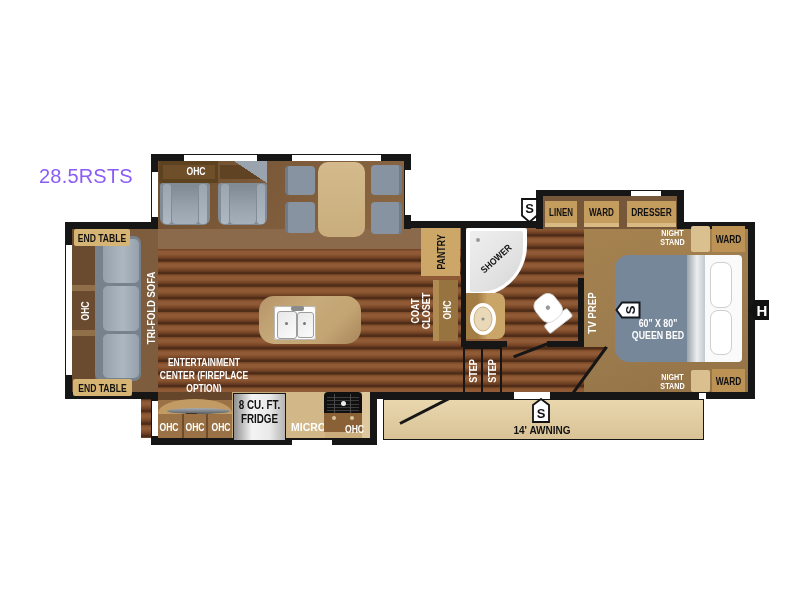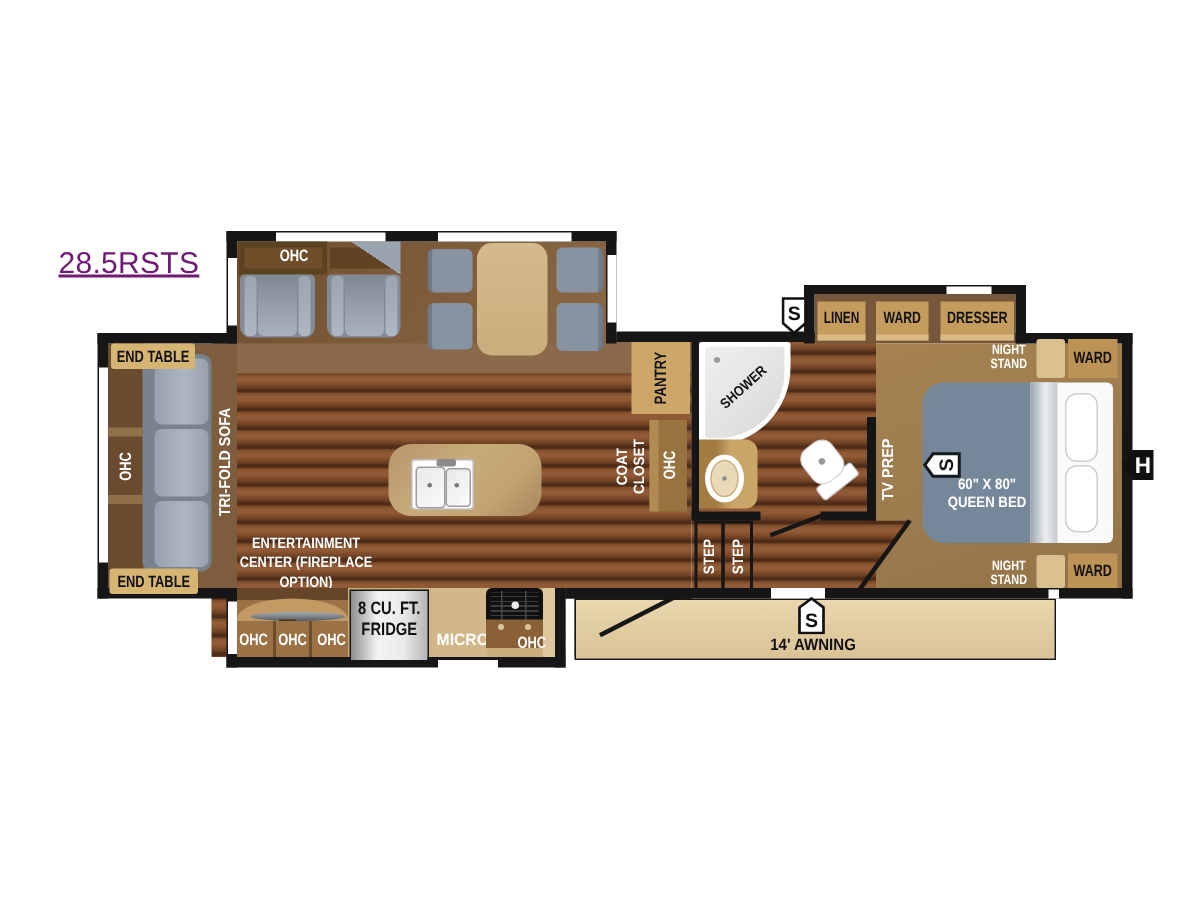--- a/index.html
+++ b/index.html
@@ -219,15 +219,15 @@
 </svg>
 <svg class="abs" style="left:615px;top:301px;" width="27" height="18" viewBox="0 0 27 18">
   <polygon points="7,1.5 24.5,1.5 24.5,16.5 7,16.5 1.5,9" fill="#ffffff" stroke="#14191e" stroke-width="2"></polygon>
   <text x="15.5" y="9" font-family="Liberation Sans" font-size="13" font-weight="bold" fill="#14191e" text-anchor="middle" transform="rotate(-90 15.5 9)" dominant-baseline="central">S</text>
 </svg>
 <svg class="abs" style="left:746px;top:297px;" width="25" height="26" viewBox="0 0 25 26">
   <polygon points="9,3 23,3 23,23 9,23 3,13" fill="#111"></polygon>
   <text x="16" y="18.5" font-family="Liberation Sans" font-size="15" font-weight="bold" fill="#fff" text-anchor="middle">H</text>
 </svg>
 
-<div class="abs" style="left:39px;top:165px;font-size:20px;letter-spacing:0.2px;color:#701a75;text-decoration:underline;">28.5RSTS</div>
+<div class="abs" style="left:39px;top:165px;font-size:20px;letter-spacing:0.2px;color:#8b5cf6;">28.5RSTS</div>
 
 </div>
 
 </body></html>

